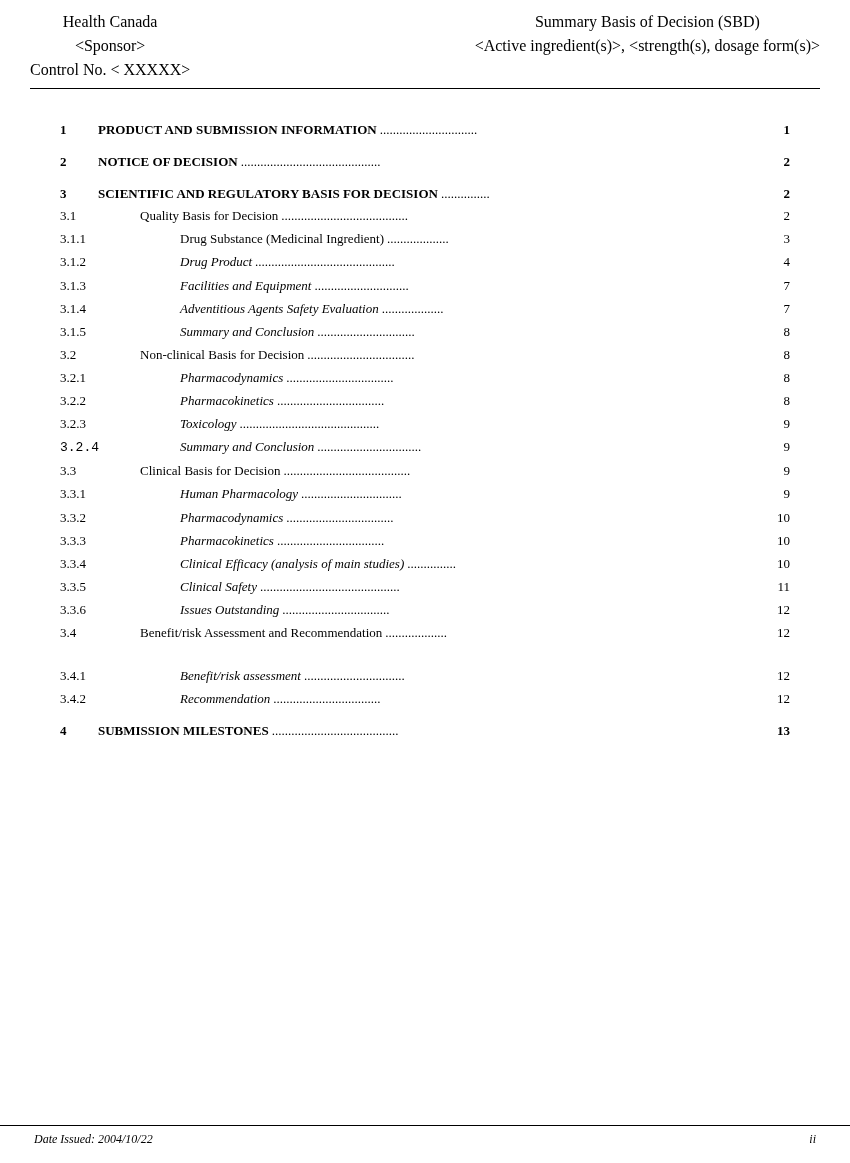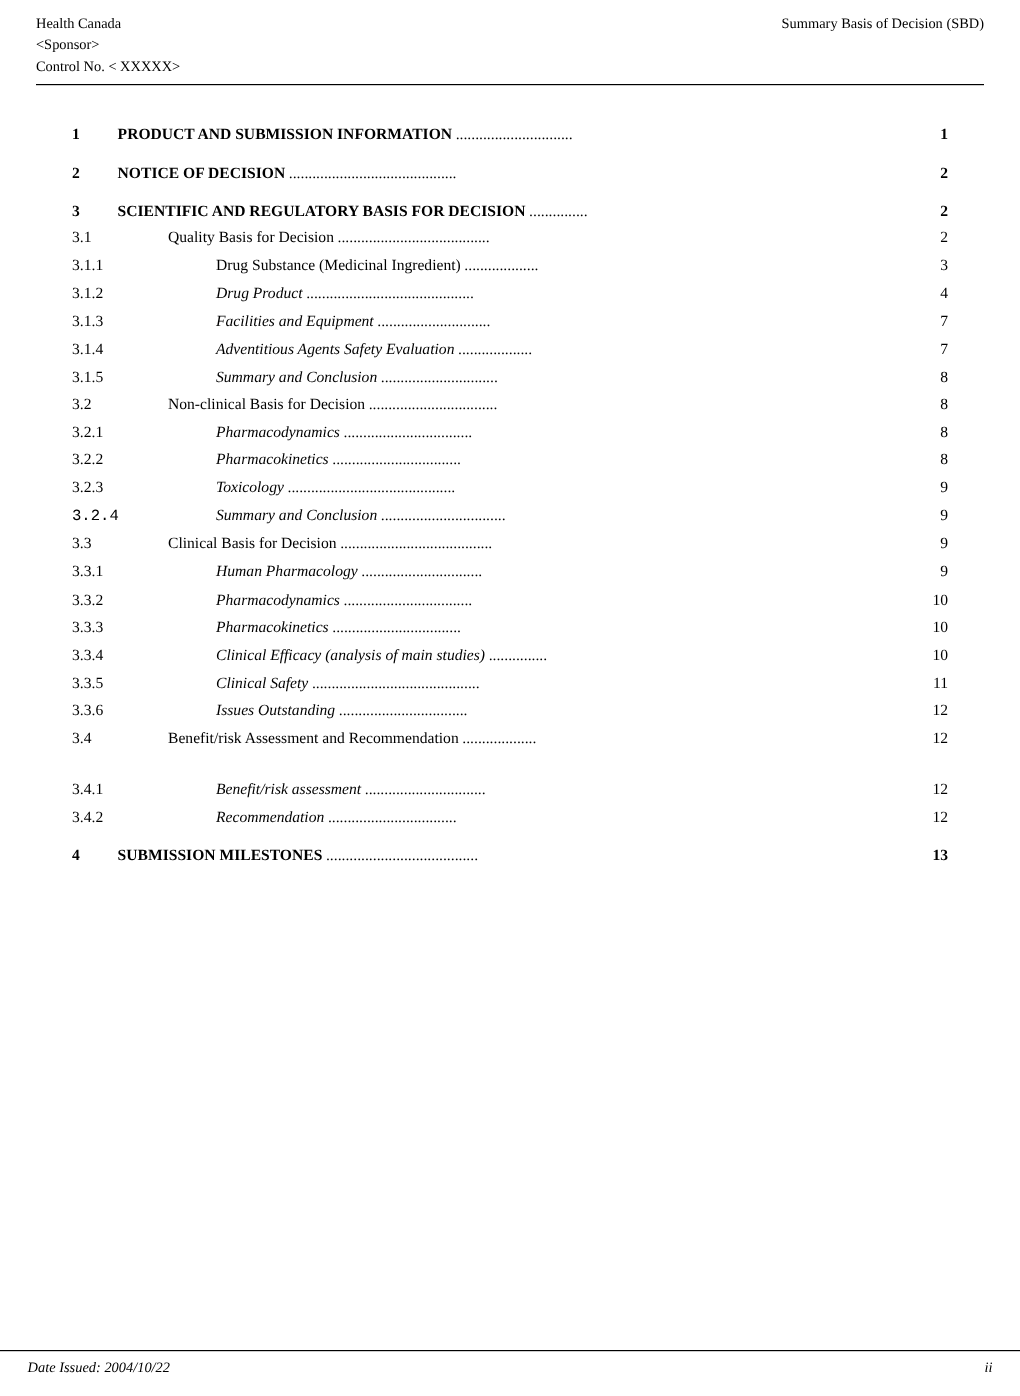--- a/index.html
+++ b/index.html
@@ -30,21 +30,22 @@
       display: flex;
       flex-direction: column;
     }
     .header-right {
       display: flex;
       flex-direction: column;
       text-align: right;
     }
     .header-left span, .header-right span {
       line-height: 1.5;
-      font-size: 12px;
+      font-size: 16px;
+      text-align: center;
     }
     .header-divider {
       border-top: 1px solid #000;
       margin: 0 30px 0 30px;
     }
     .content {
       padding: 30px 60px 80px 60px;
     }
     .toc-title {
       text-align: center;
@@ -54,39 +55,40 @@
       margin-top: 20px;
       letter-spacing: 1px;
     }
     .footer {
       position: absolute;
       bottom: 10px;
       left: 0;
       right: 0;
       display: flex;
       justify-content: space-between;
-      padding: 6px 23px;
+      padding: 6px 34px;
       border-top: 1px solid #000;
       font-size: 12px;
       font-style: italic;
     }
   </style>
 </head>
 <body>
 
 <div class="page">
 
   <div class="header">
     <div class="header-left">
       <span>Health Canada</span>
       <span>&lt;Sponsor&gt;</span>
       <span>Control No. &lt; XXXXX&gt;</span>
     </div>
     <div class="header-right">
       <span>Summary Basis of Decision (SBD)</span>
+      <span>&lt;Active ingredient(s)&gt;, &lt;strength(s), dosage form(s)&gt;</span>
     </div>
   </div>
   <div class="header-divider"></div>
 
   <div class="content">
 
     <div id="toc-container">
         <div style="display: flex; align-items: baseline; line-height: 1.7; font-size: 13px; margin-bottom: 1px;">
           <span style="font-weight: bold; min-width: 38px; flex-shrink: 0;">1</span>
           <span style="font-weight: bold; padding-left: 0px; white-space: nowrap; flex-shrink: 0;">PRODUCT AND SUBMISSION INFORMATION</span>

